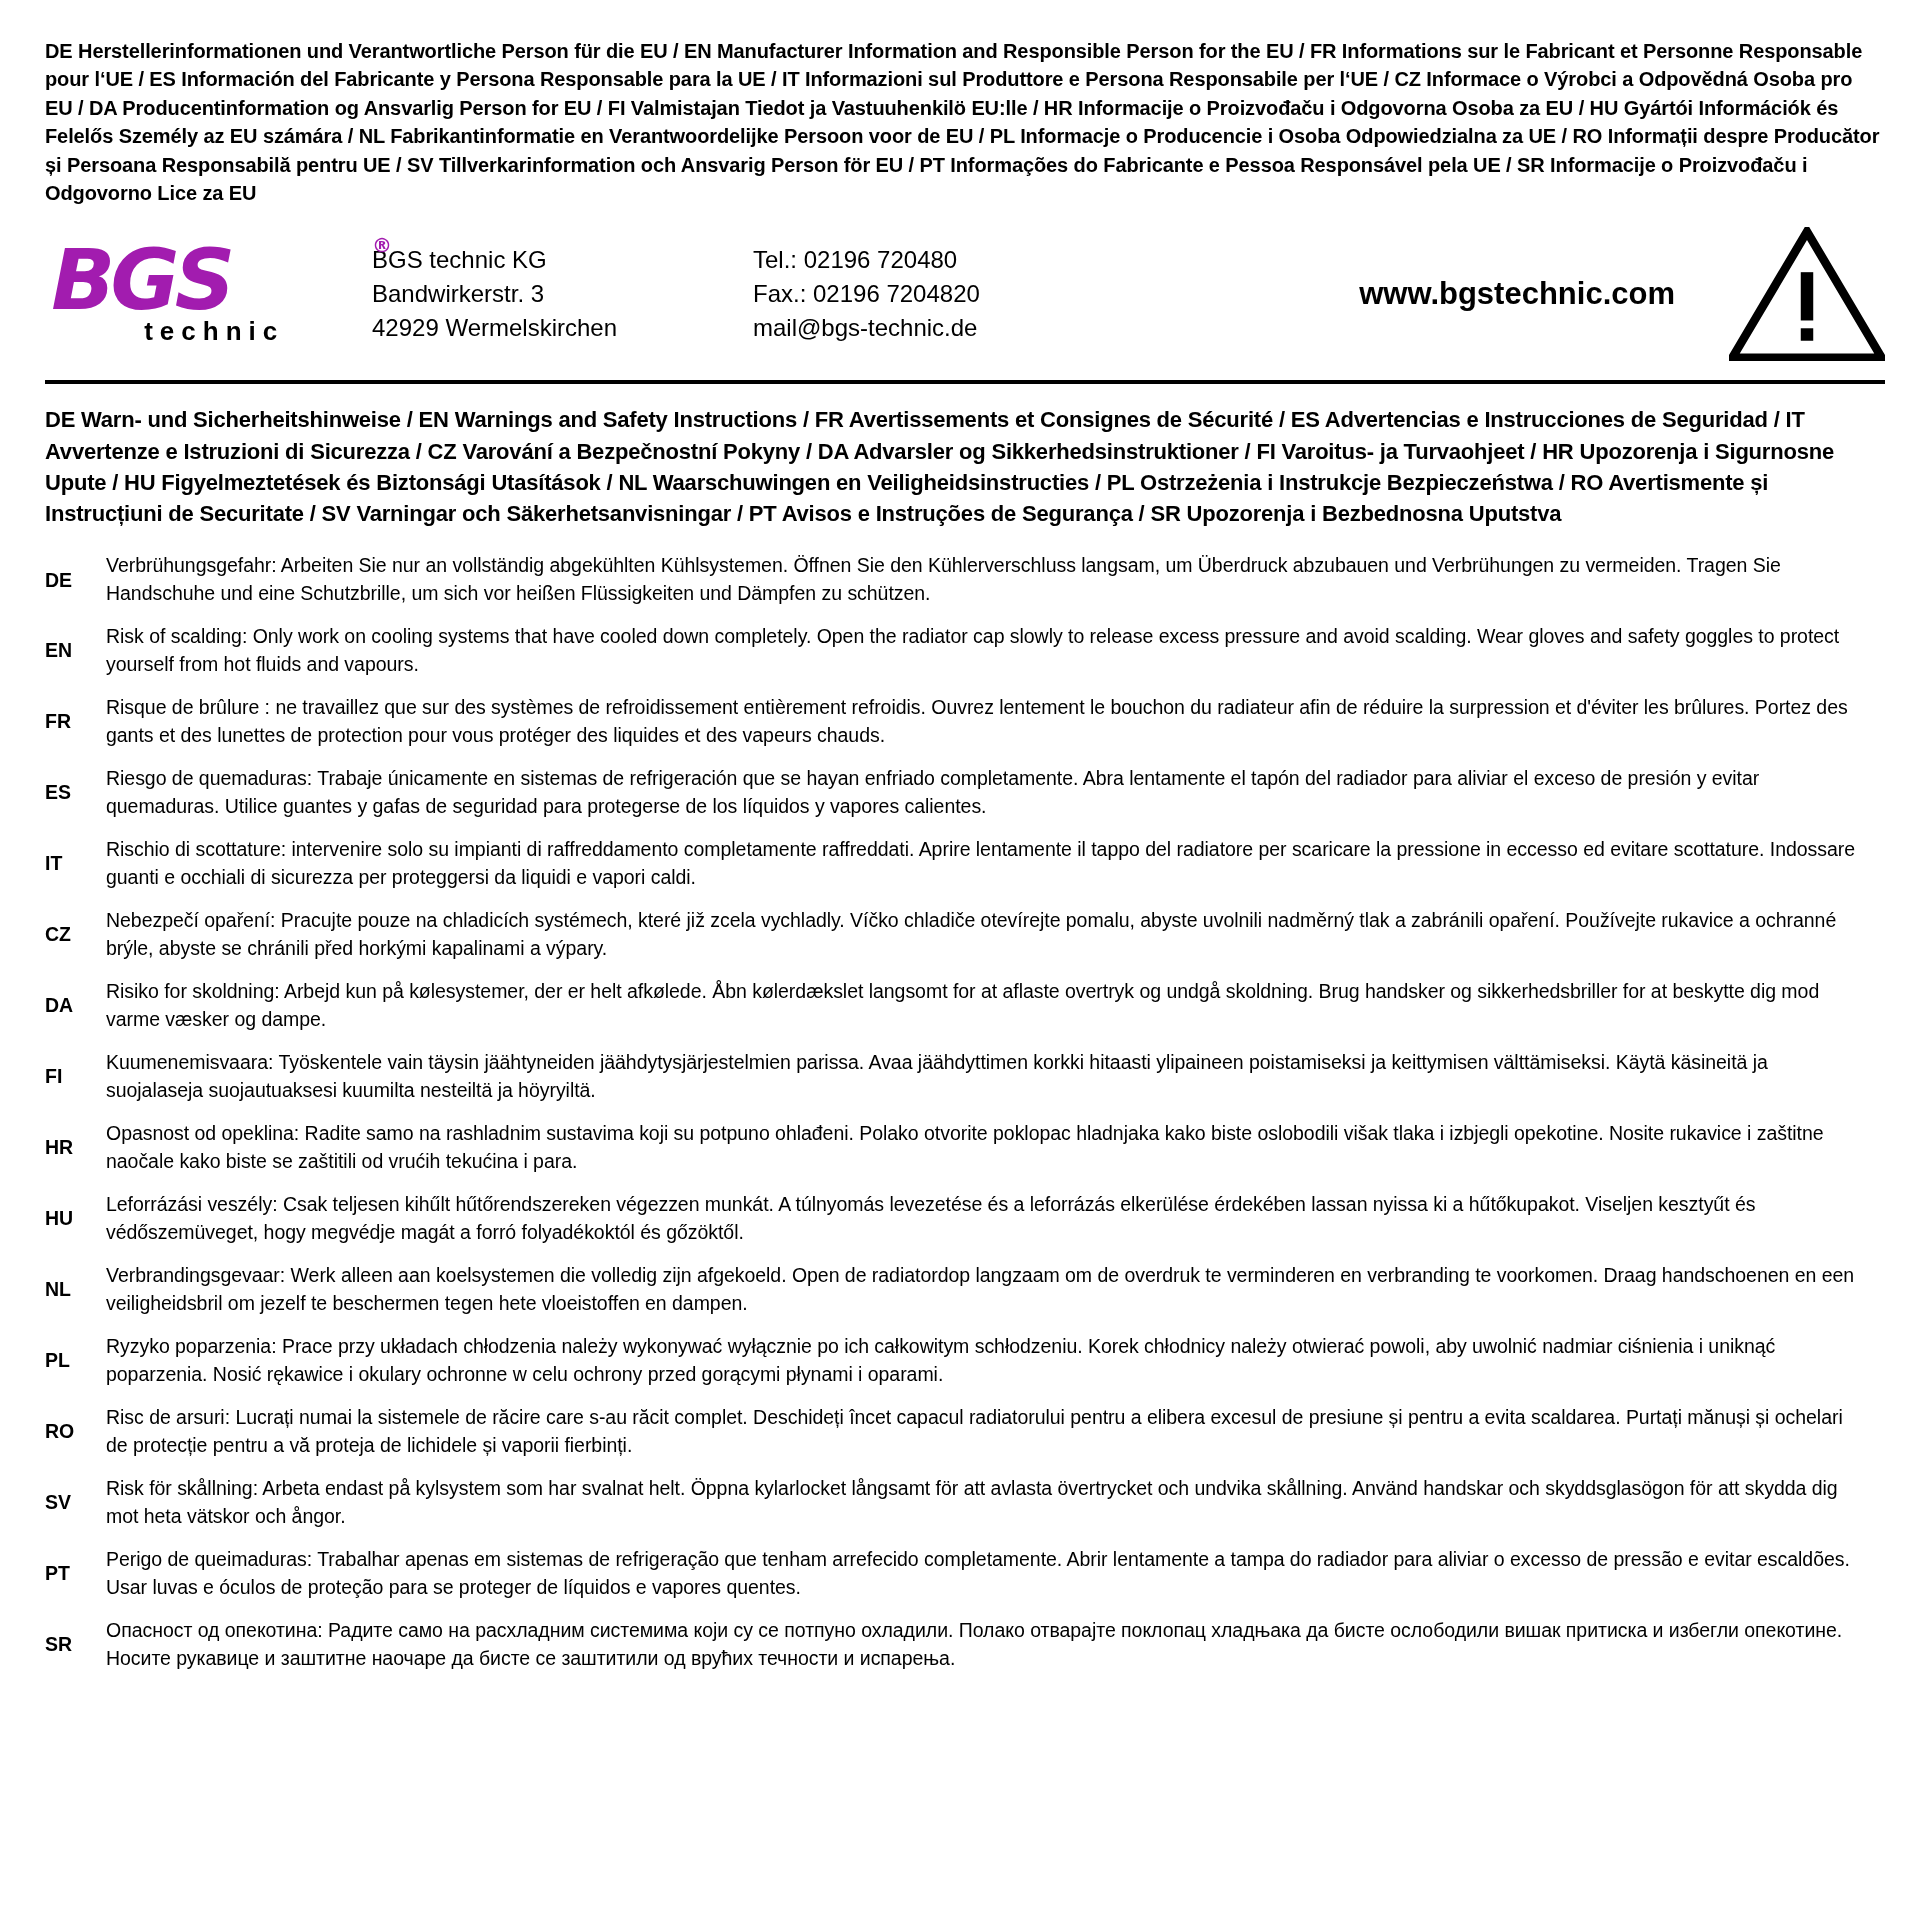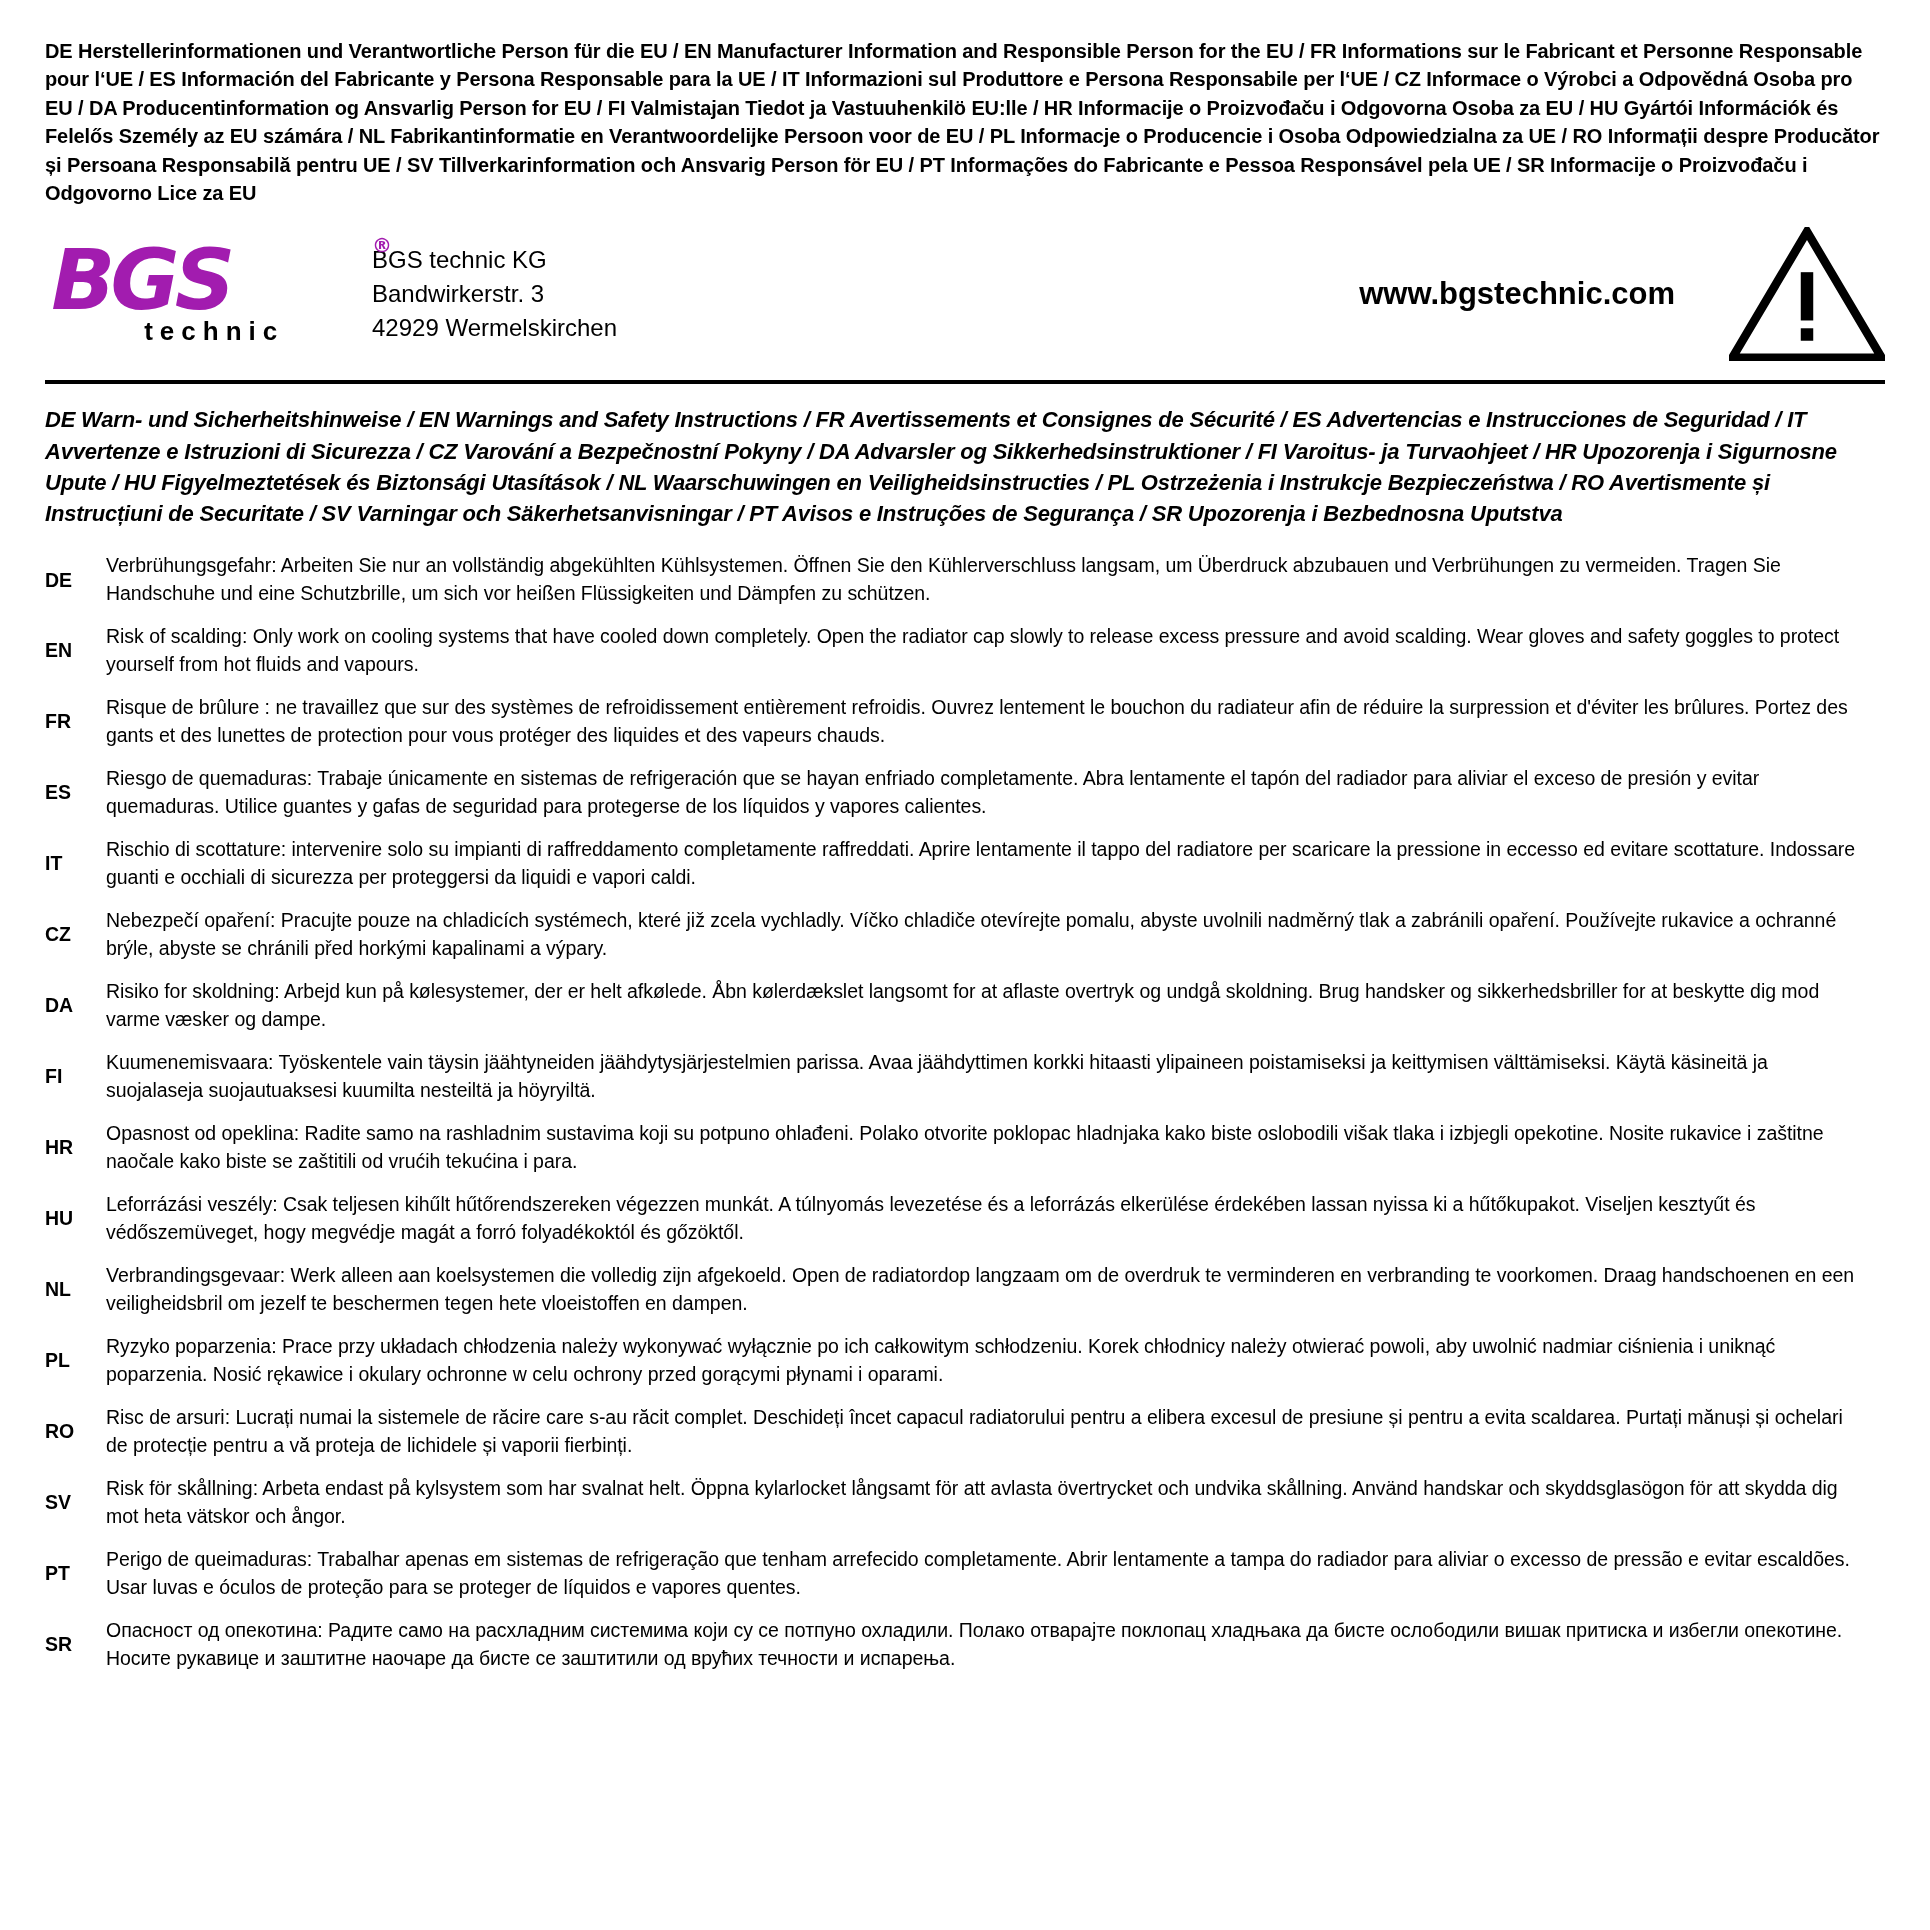--- a/index.html
+++ b/index.html
@@ -105,21 +105,20 @@
     height: 134px;
   }
 
   
   .safety-heading {
     font-size: 22px;
     font-weight: bold;
     line-height: 1.42;
     letter-spacing: -0.2px;
     margin: 20px 0 23px 0;
-    font-style: italic;
   }
 
   
   .lang-list {
     margin: 0;
     padding: 0;
   }
   .lang-row {
     display: flex;
     align-items: center;
@@ -156,20 +155,25 @@
       </div>
       <div class="logo-technic">technic</div>
     </div>
 
     <div class="addr-block">
       <div>BGS technic KG</div>
       <div>Bandwirkerstr. 3</div>
       <div>42929 Wermelskirchen</div>
     </div>
 
+    <div class="tel-block">
+      <div>Tel.: 02196 720480</div>
+      <div>Fax.: 02196 7204820</div>
+      <div>mail@bgs-technic.de</div>
+    </div>
 
     <div class="web-block">www.bgstechnic.com</div>
 
     <div class="warn-tri-block">
       <svg class="warn-tri" viewBox="0 0 200 172">
         <polygon points="100,6 196,168 4,168" fill="none" stroke="#000" stroke-width="11" stroke-linejoin="miter"></polygon>
         <rect x="92" y="58" width="16" height="62" fill="#000"></rect>
         <rect x="92" y="130" width="16" height="16" fill="#000"></rect>
       </svg>
     </div>

